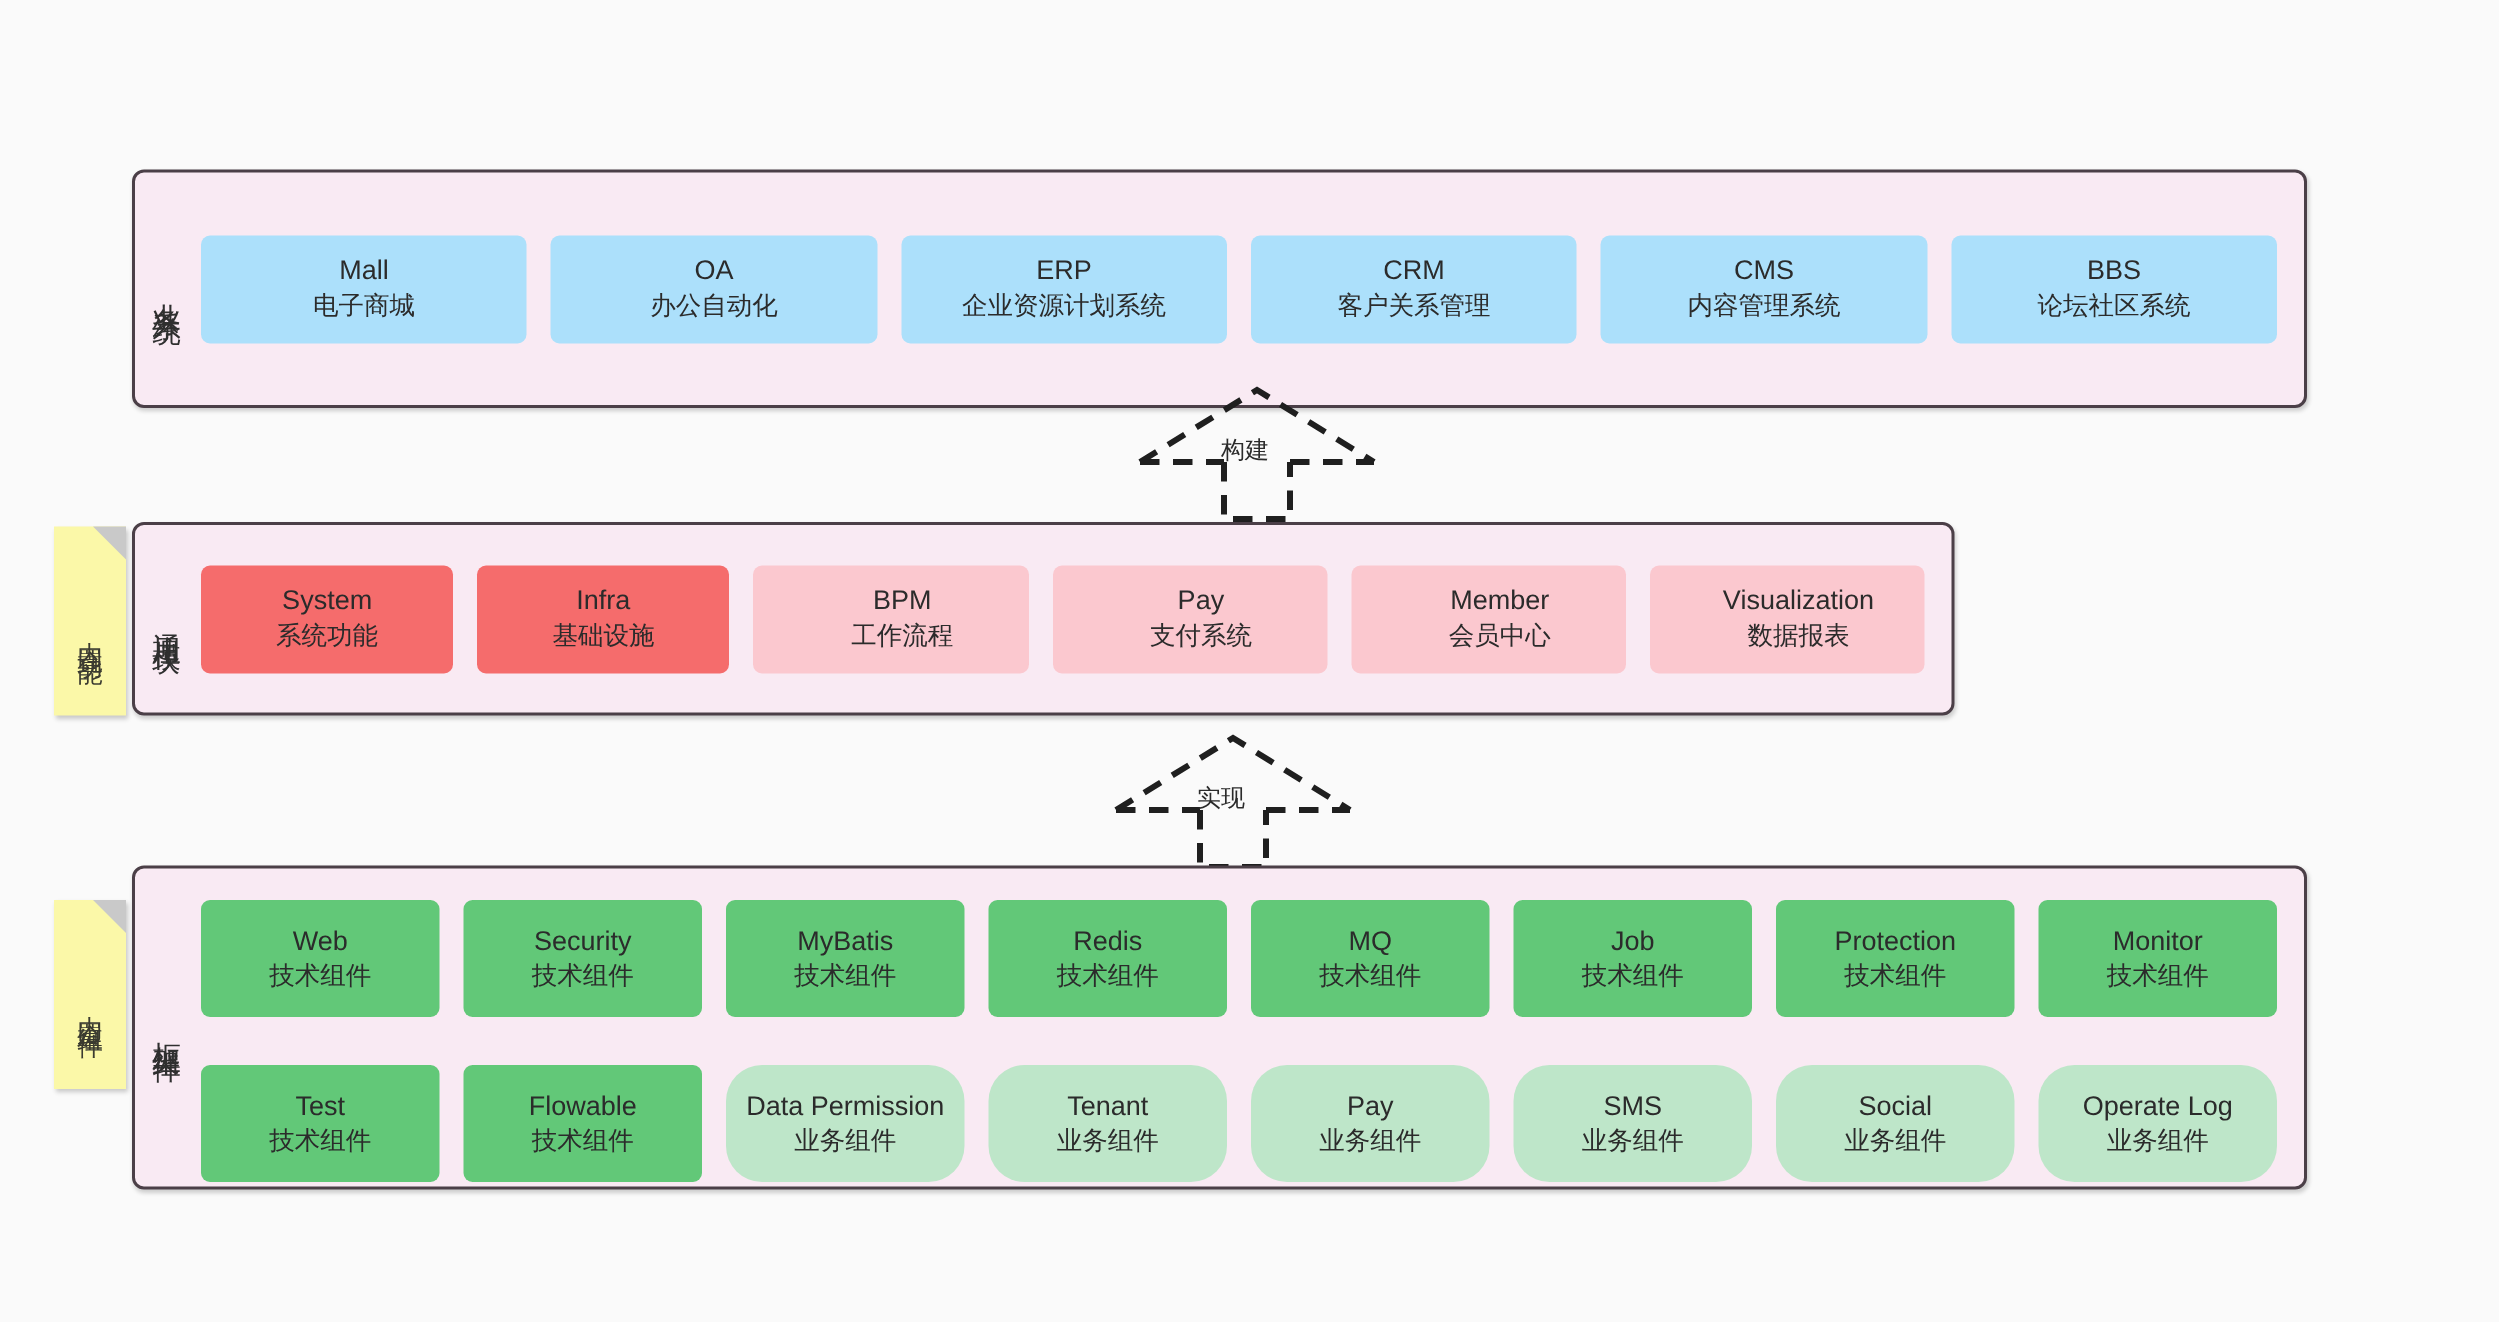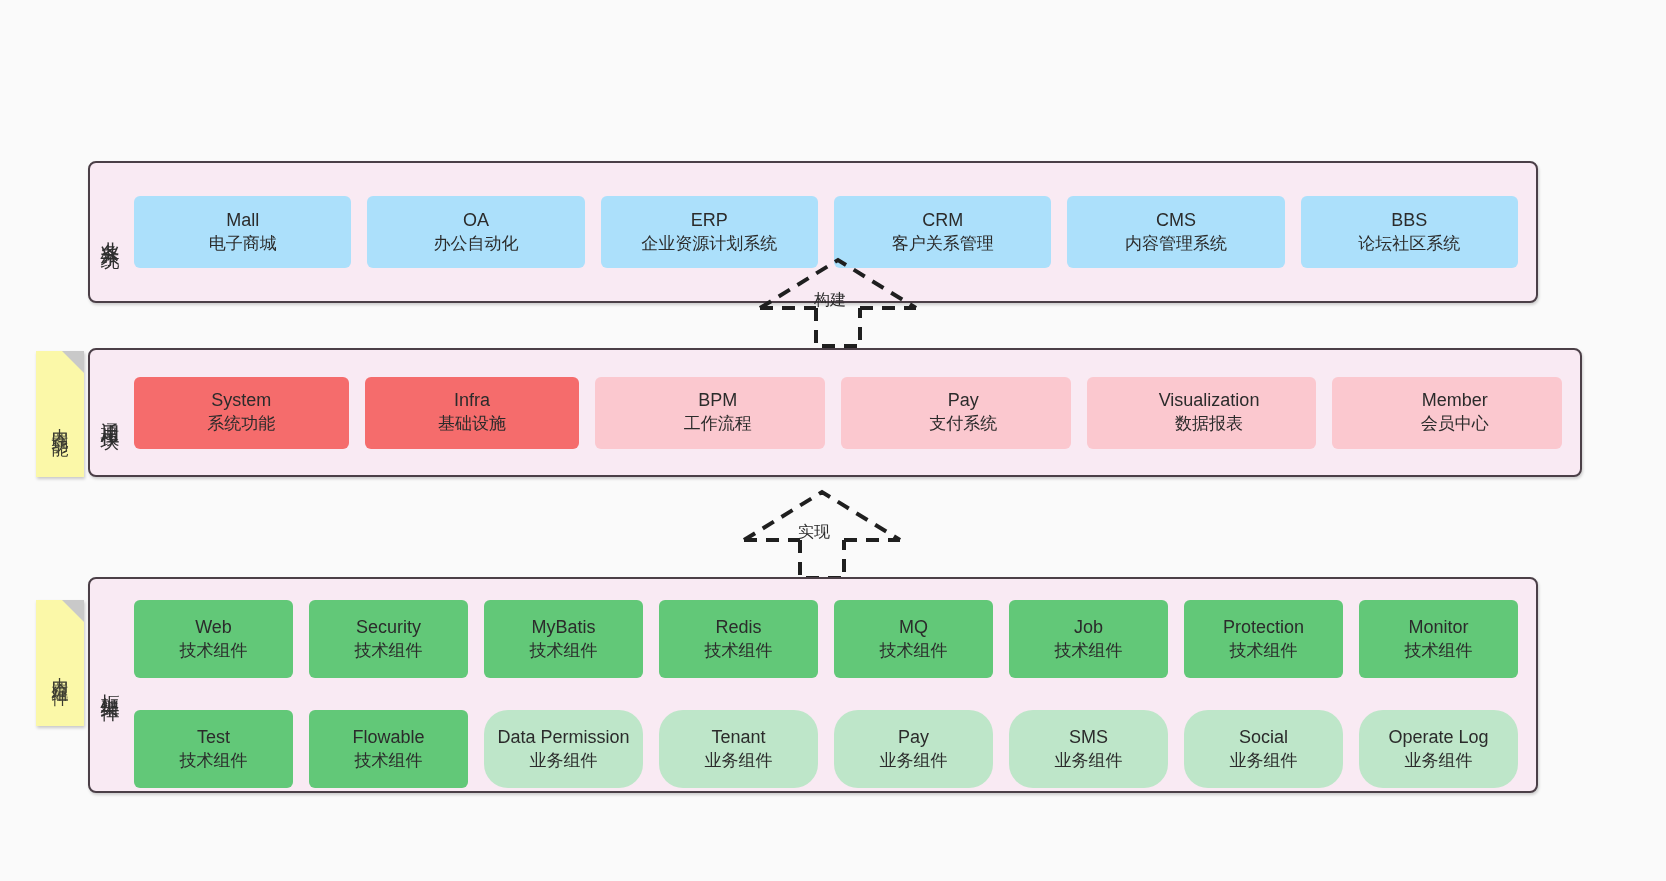--- a/index.html
+++ b/index.html
@@ -92,22 +92,22 @@
     color: #2b2b2b;
   }
 
   .card.blue   { background: #ace0fb; }
   .card.red    { background: #f56c6c; }
   .card.pink   { background: #fbc8cf; padding-left: 19px; }
   .card.green  { background: #62c878; }
   .card.lgreen { background: #bee6c9; border-radius: 24px; }
 
   
-  #layer-business { left: 88px;  top: 113px; width: 1450px; height: 142px; margin-top: 48px; }
-  #layer-modules  { left: 88px;  top: 348px; width: 1494px; height: 129px; }
+  #layer-business { left: 88px;  top: 113px; width: 1450px; height: 159px; }
+  #layer-modules  { left: 88px;  top: 348px; width: 1215px; height: 129px; }
   #layer-framework{ left: 88px;  top: 577px; width: 1450px; height: 216px; }
 
   #layer-business .card, #layer-modules .card { height: 72px; }
   #layer-framework .card { height: 78px; margin-top: 18px; }
 
   
   .note {
     position: absolute;
     width: 48px;
     background: #fbf8a8;
@@ -218,26 +218,26 @@
           </div>
           <div class="card pink">
             <div class="t-en">BPM</div>
             <div class="t-cn">工作流程</div>
           </div>
           <div class="card pink">
             <div class="t-en">Pay</div>
             <div class="t-cn">支付系统</div>
           </div>
           <div class="card pink">
+            <div class="t-en">Member</div>
+            <div class="t-cn">会员中心</div>
+          </div>
+          <div class="card pink">
             <div class="t-en">Visualization</div>
             <div class="t-cn">数据报表</div>
-          </div>
-          <div class="card pink">
-            <div class="t-en">Member</div>
-            <div class="t-cn">会员中心</div>
           </div>
         </div>
     </div>
   </div>
 
   <div class="arrow" id="arrow-impl">
     <svg width="172" height="96" viewBox="0 0 172 96">
       <polyline points="8,56 86,8 164,56" fill="none" stroke="#1f1f1f" stroke-width="4" stroke-dasharray="13,9" stroke-linecap="butt"></polyline>
       <polyline points="8,56 64,56" fill="none" stroke="#1f1f1f" stroke-width="4" stroke-dasharray="13,9"></polyline>
       <polyline points="108,56 164,56" fill="none" stroke="#1f1f1f" stroke-width="4" stroke-dasharray="13,9"></polyline>

